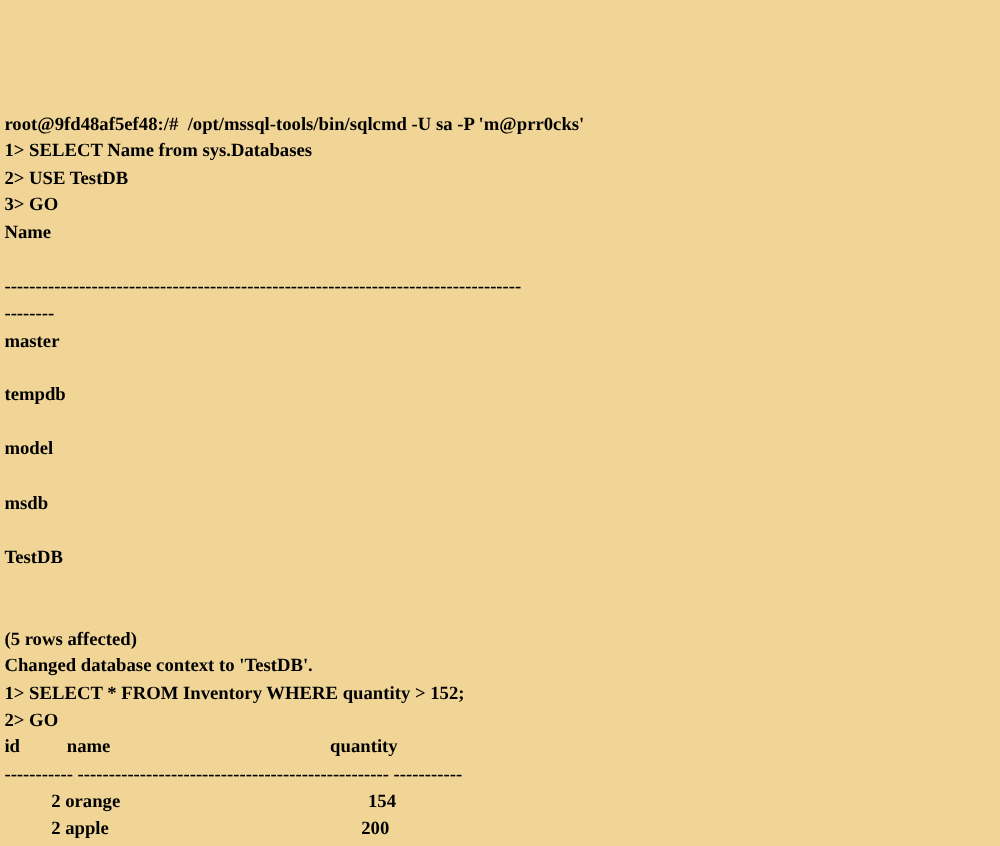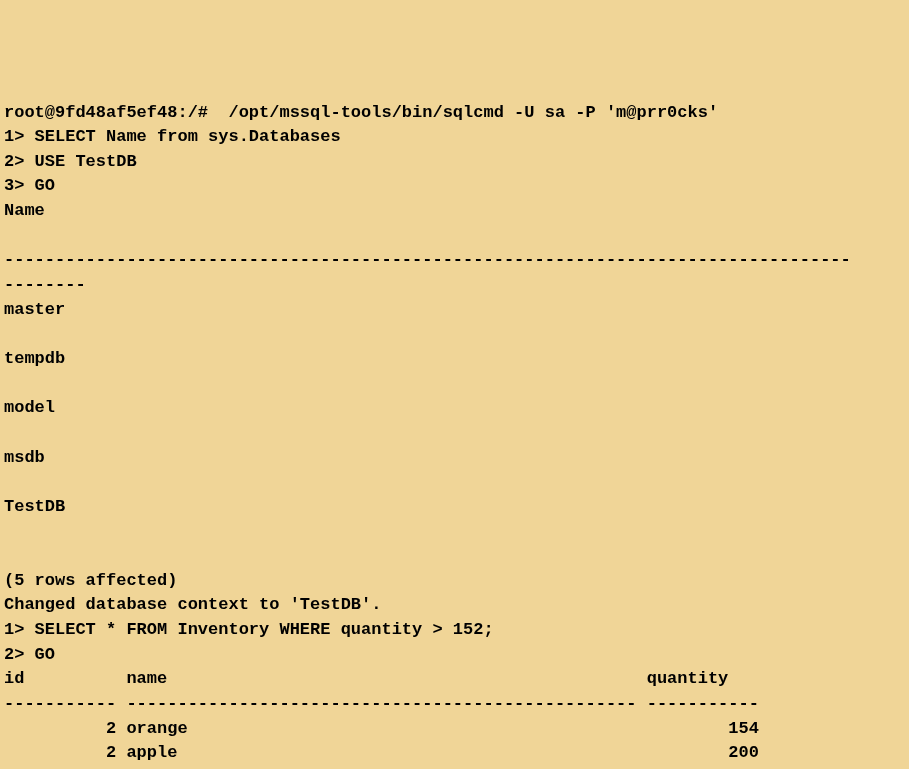--- a/index.html
+++ b/index.html
@@ -1,18 +1,19 @@
 <!DOCTYPE html>
 <html><head>
   <meta charset="utf-8">
   <style>
     * {
       margin: 0;
       padding: 0;
       box-sizing: border-box;
+      font-family: Liberation Serif, serif;
     }
     body {
       background-color: #f0d597;
       font-family: 'Menlo', 'Monaco', 'Consolas', 'Courier New', monospace;
       font-size: 17px;
       font-weight: 600;
       color: #000000;
       line-height: 1.45;
       padding: 2px 4px;
       white-space: pre;

